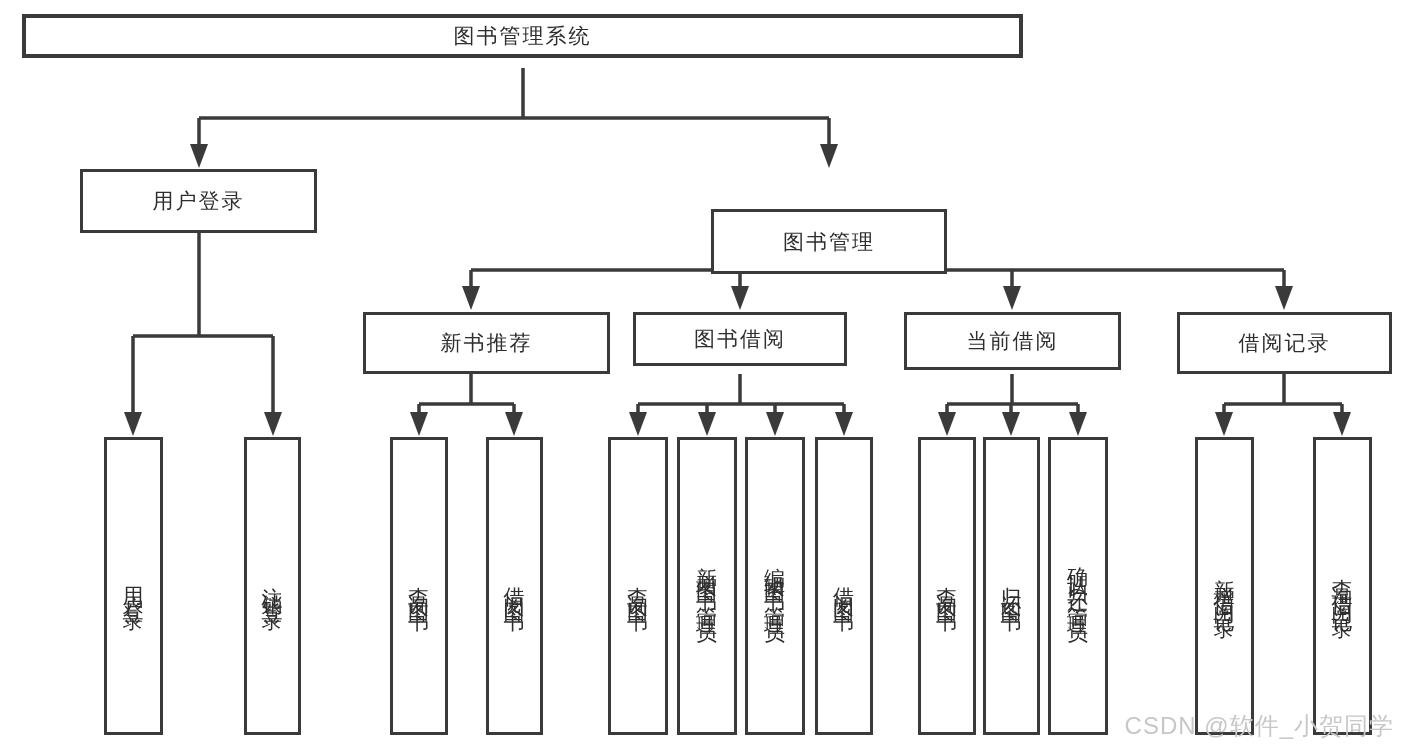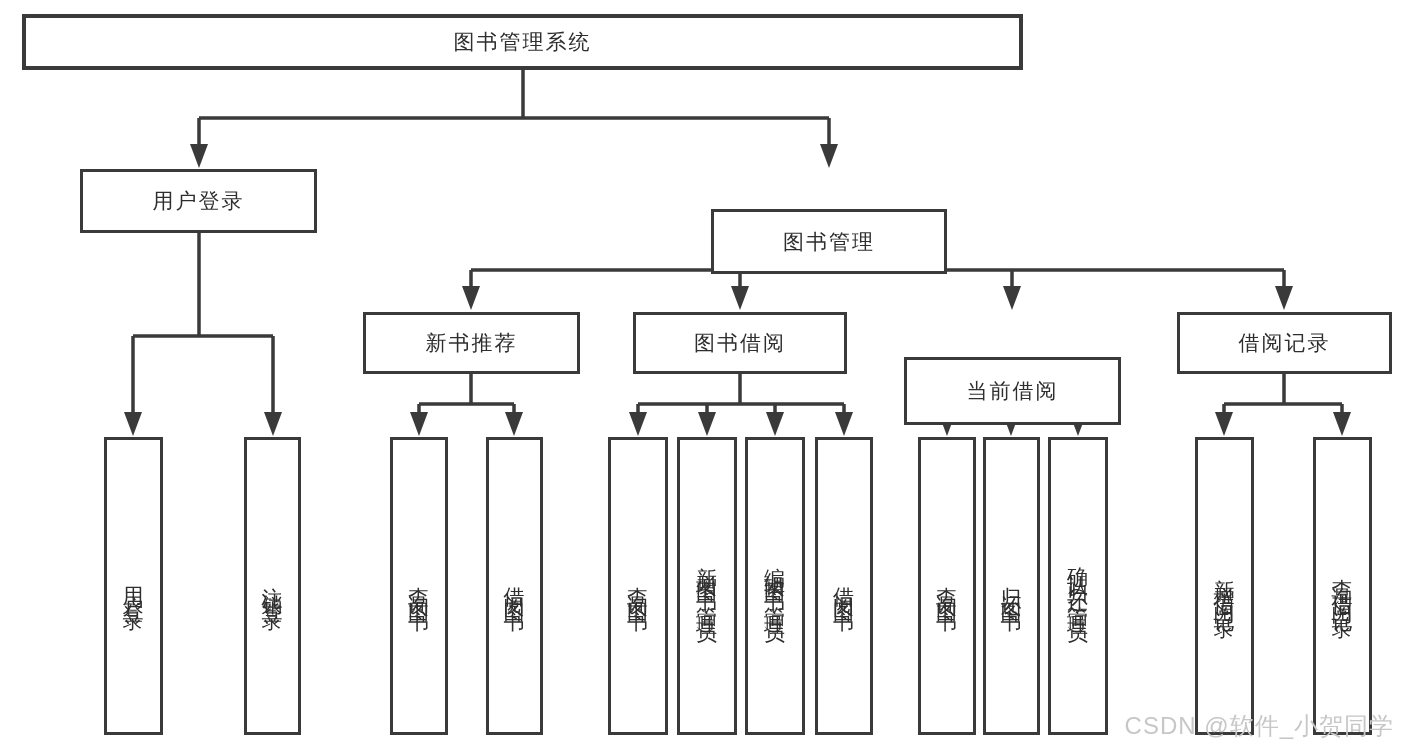--- a/index.html
+++ b/index.html
@@ -103,38 +103,38 @@
       <polygon points="766,412 784,412 775,436"></polygon>
       <polygon points="835,412 853,412 844,436"></polygon>
       <polygon points="938,412 956,412 947,436"></polygon>
       <polygon points="1002,412 1020,412 1011,436"></polygon>
       <polygon points="1069,412 1087,412 1078,436"></polygon>
       <polygon points="1215,412 1233,412 1224,436"></polygon>
       <polygon points="1333,412 1351,412 1342,436"></polygon>
     </g>
   </svg>
 
-  <div class="box h-box root-box" style="left:22px;top:14px;width:1001px;height:56px;">
+  <div class="box h-box root-box" style="left:22px;top:14px;width:1001px;height:44px;">
     <span>图书管理系统</span>
   </div>
 
   <div class="box h-box" style="left:80px;top:169px;width:237px;height:64px;">
     <span>用户登录</span>
   </div>
   <div class="box h-box" style="left:711px;top:169px;width:236px;height:65px;margin-top:40px;">
     <span>图书管理</span>
   </div>
 
-  <div class="box h-box" style="left:363px;top:312px;width:217px;height:62px;">
+  <div class="box h-box" style="left:363px;top:312px;width:247px;height:62px;">
     <span>新书推荐</span>
   </div>
-  <div class="box h-box" style="left:633px;top:312px;width:214px;height:62px;">
+  <div class="box h-box" style="left:633px;top:312px;width:214px;height:54px;">
     <span>图书借阅</span>
   </div>
-  <div class="box h-box" style="left:904px;top:312px;width:217px;height:68px;margin-top:45px;">
+  <div class="box h-box" style="left:904px;top:312px;width:217px;height:58px;">
     <span>当前借阅</span>
   </div>
   <div class="box h-box" style="left:1177px;top:312px;width:215px;height:62px;">
     <span>借阅记录</span>
   </div>
 
   <div class="box v-box" style="left:104px;top:437px;width:59px;height:298px;">
     <span>用户登录</span>
   </div>
   <div class="box v-box" style="left:244px;top:437px;width:57px;height:298px;">

